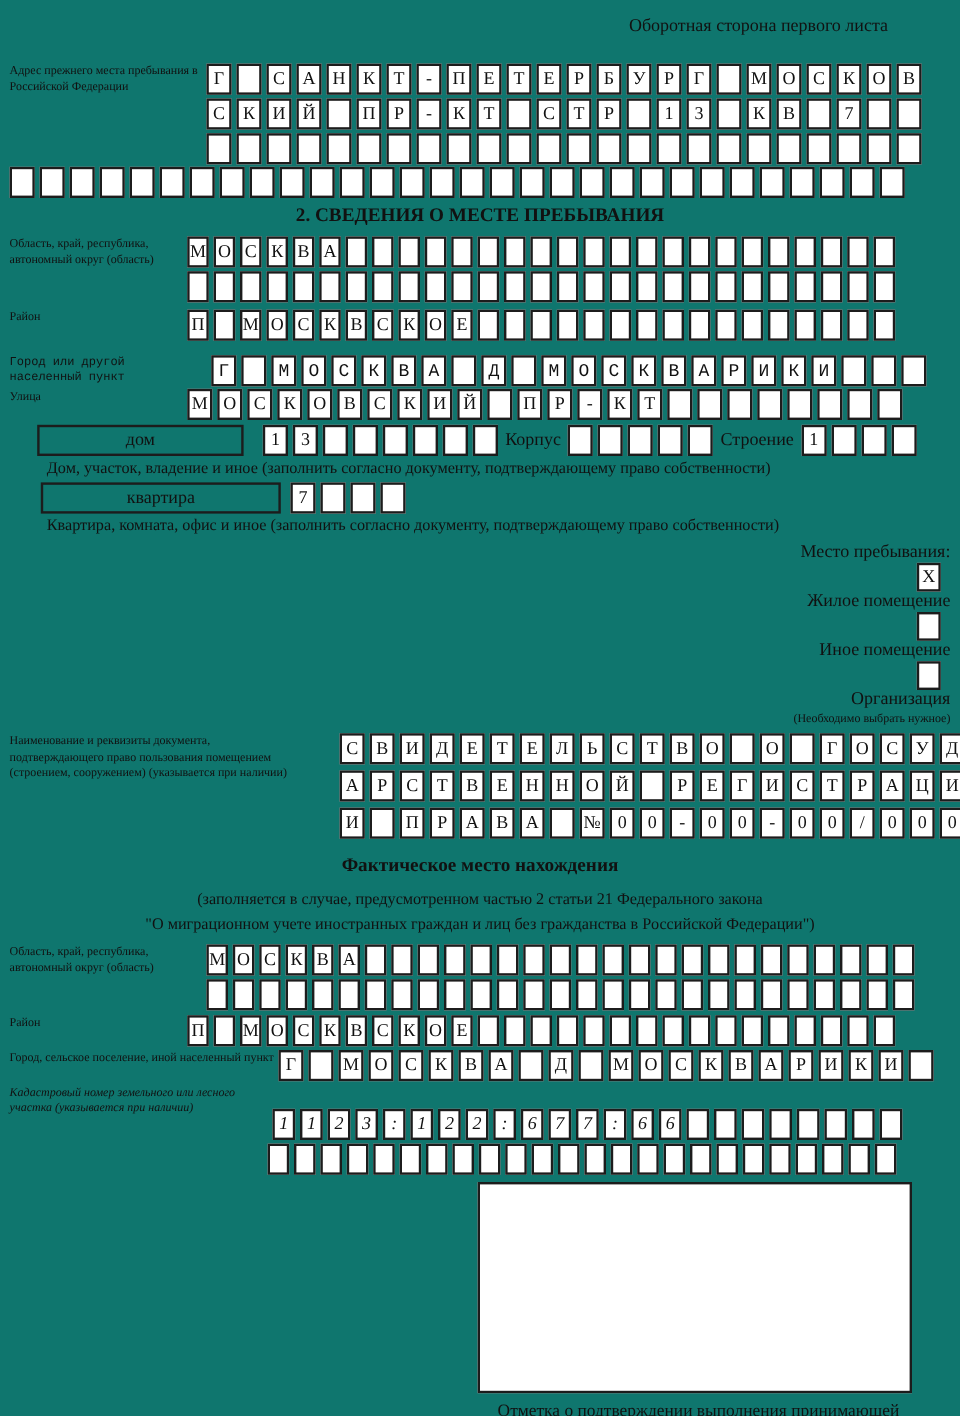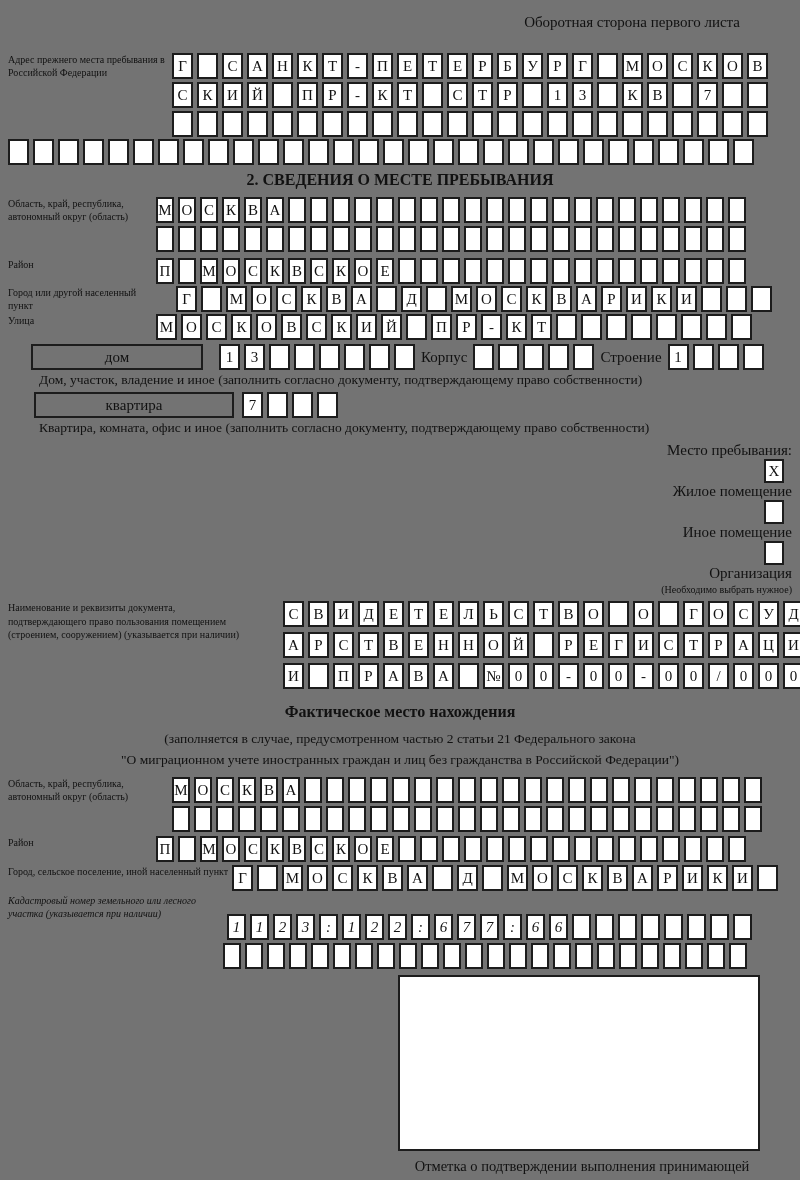--- a/index.html
+++ b/index.html
@@ -2,21 +2,21 @@
 <html><head>
 <meta charset="utf-8">
 <style>
   html,body{margin:0;padding:0;background:#fff;}
   .page{
     position:relative;
     width:800px;height:1180px;
     box-sizing:border-box;
     padding:14px 8px 0 8px;
     overflow:hidden;
-    background:#737373;
+    background:#0f766e;
     color:#111;
     font-family:"Liberation Serif","DejaVu Serif",serif;
   }
   .corner{font-size:15px;text-align:right;padding-right:52px;margin-bottom:22px;}
 
   .frow{display:flex;align-items:flex-start;margin-bottom:2px;}
   .lbl{font-size:10px;line-height:1.32;flex:none;}
   .l164{width:164px;} .l148{width:148px;} .l247{width:247px;}
   .l224{width:224px;} .l219{width:219px;}
 
@@ -272,21 +272,21 @@
         <span class="cbox"></span>
         <span class="cbox"></span>
         <span class="cbox"></span>
         <span class="cbox"></span>
         <span class="cbox"></span>
         <span class="cbox"></span>
         <span class="cbox"></span>
       </div>
   </div>
 
-  <div class="frow" style="margin-top:2px;">
+  <div class="frow" style="margin-top:12px;font-family:Liberation Mono, monospace;">
     <div class="lbl l148">Город или другой населенный пункт</div>
     <div class="boxes w21 indent20">
         <span class="cbox">Г</span>
         <span class="cbox"></span>
         <span class="cbox">М</span>
         <span class="cbox">О</span>
         <span class="cbox">С</span>
         <span class="cbox">К</span>
         <span class="cbox">В</span>
         <span class="cbox">А</span>

